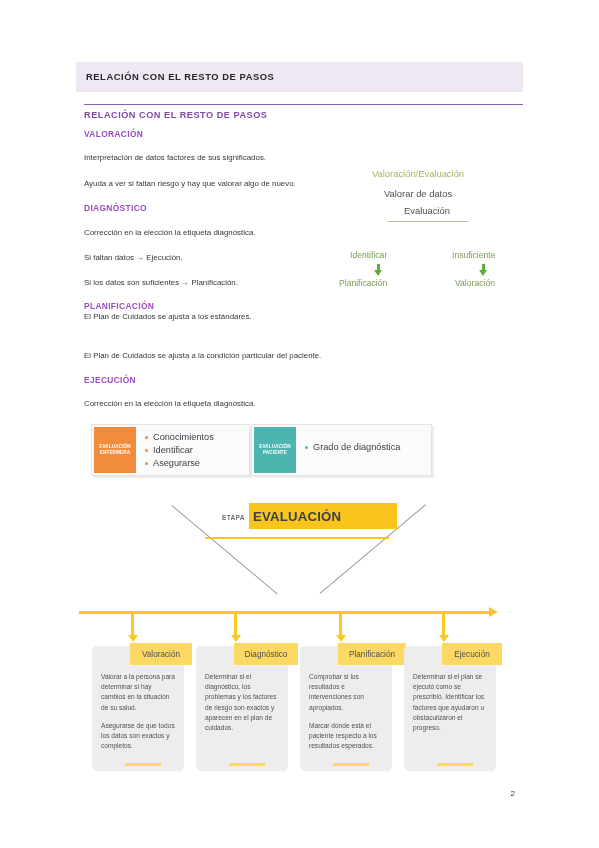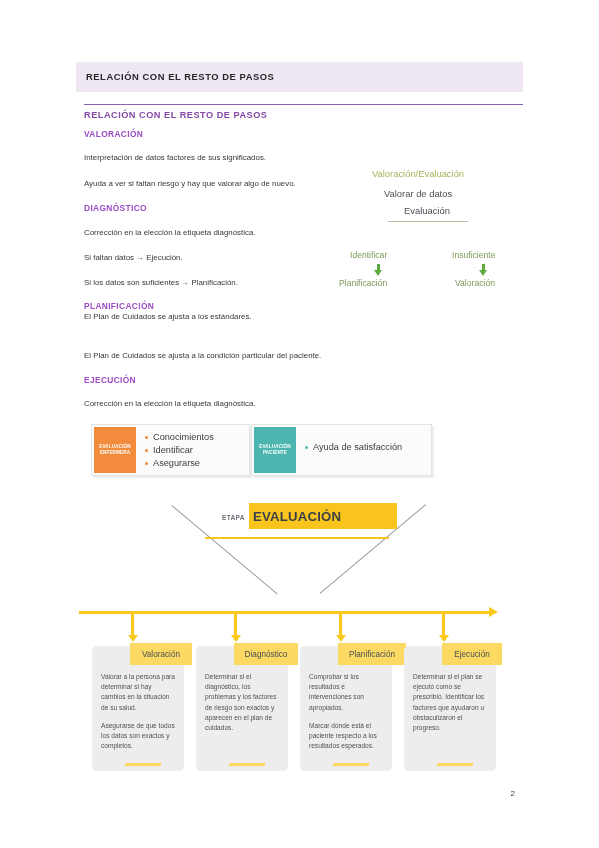--- a/index.html
+++ b/index.html
@@ -332,21 +332,21 @@
       <li>Asegurarse</li>
     </ul>
   </div>
 
   <div class="tag-card" style="left:251px; top:424px; width:179px; height:50px">
     <div class="tag-chip teal" style="left:2px; top:2px; width:42px; height:46px">
       <span>EVALUACIÓN</span>
       <span>PACIENTE</span>
     </div>
     <ul class="bullets teal" style="left:52px; top:16px">
-      <li>Ayuda de satisfacción</li>
+      <li>Grado de diagnóstica</li>
     </ul>
   </div>
 
   <div class="vline" style="left:172px; top:505px; width:138px; transform:rotate(40deg)"></div>
   <div class="vline" style="left:426px; top:505px; width:138px; transform:rotate(140deg)"></div>
 
   <div class="etapa-box" style="left:249px; top:503px; width:148px; height:26px"></div>
   <div class="etapa-label" style="left:222px; top:514px">ETAPA</div>
   <div class="etapa-box-text" style="left:253px; top:509px">EVALUACIÓN</div>
   <div class="etapa-underbar" style="left:205px; top:537px; width:184px"></div>

